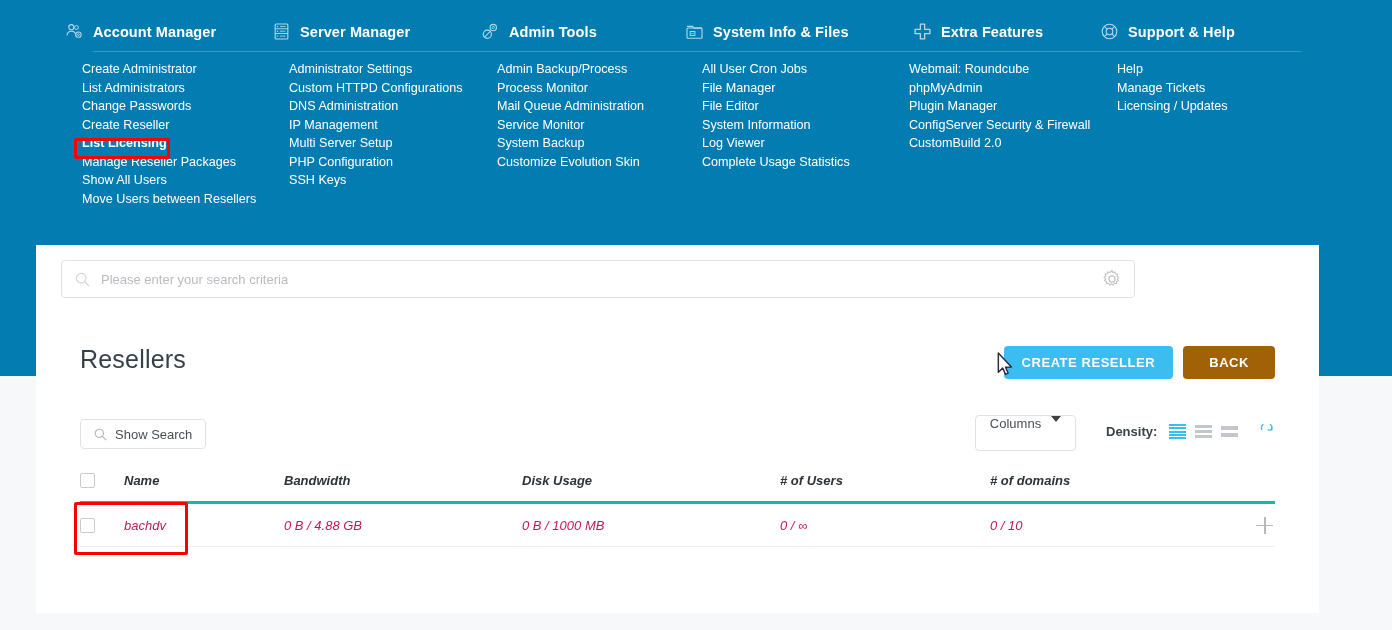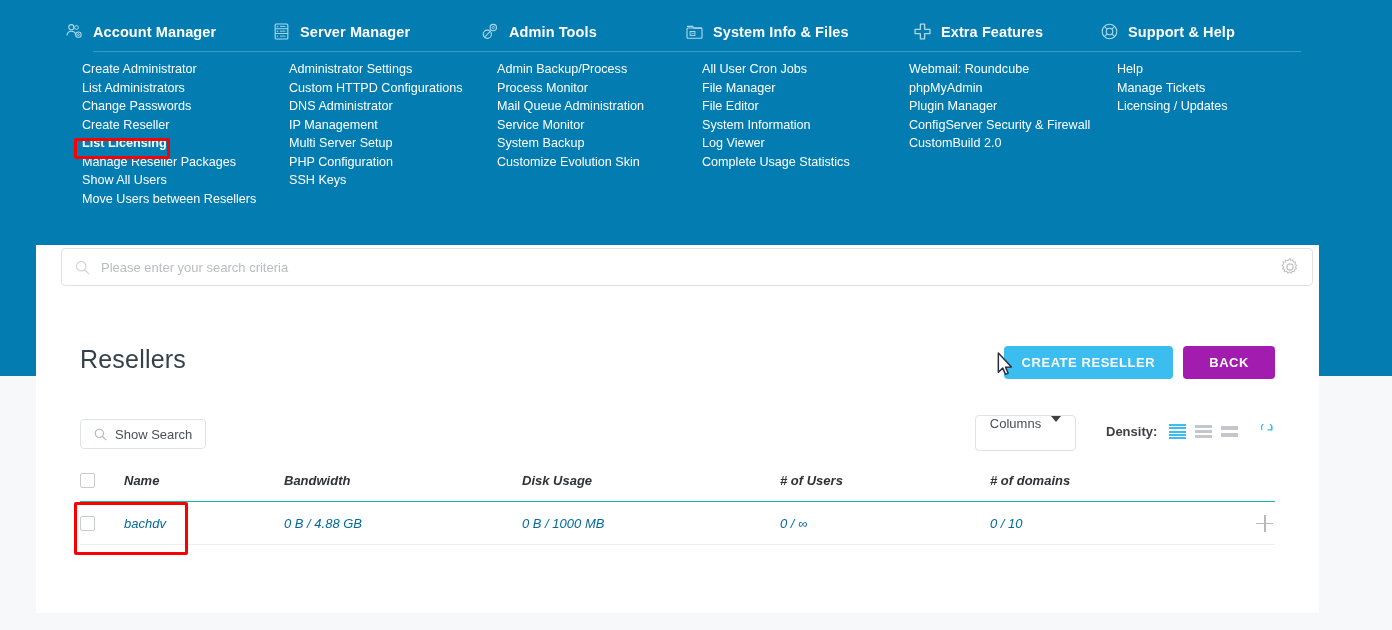--- a/index.html
+++ b/index.html
@@ -100,22 +100,22 @@
     left: 36px;
     top: 245px;
     width: 1283px;
     height: 368px;
     background: #ffffff;
   }
 
   .searchbar-wrap {
     position: absolute;
     left: 25px;
-    top: 3px;
-    width: 1252px;
+    top: 15px;
+    width: 1074px;
     height: 38px;
   }
   .searchbar {
     position: absolute;
     inset: 0;
     border: 1px solid #dfe3e6;
     border-radius: 4px;
     background: #fff;
     display: flex;
     align-items: center;
@@ -173,21 +173,21 @@
     font-size: 13px;
     font-weight: bold;
     letter-spacing: .55px;
     padding: 0 18px;
     height: 33px;
     line-height: 33px;
     cursor: pointer;
     white-space: nowrap;
   }
   .btn-primary { background: #3bbdf0; }
-  .btn-back    { background: #a21caf; padding: 0 26px; }
+  .btn-back    { background: #a16207; padding: 0 26px; }
   .show-search {
     position: absolute;
     left: 44px;
     top: 174px;
     height: 28px;
     display: inline-flex;
     align-items: center;
     gap: 8px;
     padding: 0 13px;
     border: 1px solid #dfe3e6;
@@ -266,25 +266,25 @@
   .tbl th {
     text-align: left;
     font-size: 13px;
     font-weight: bold;
     color: #2e3338;
     padding: 0 0 13px 0;
     vertical-align: middle;
   }
   .tbl td {
     font-size: 13px;
-    color: #0369a1;
+    color: #be185d;
     padding: 0;
     height: 42px;
     vertical-align: middle;
-    border-top: 1px solid #14b8a6;
+    border-top: 3px solid #14b8a6;
     border-bottom: 1px solid #eceef0;
   }
   .col-chk   { width: 44px; }
   .col-name  { width: 160px; }
   .col-bw    { width: 238px; }
   .col-disk  { width: 258px; }
   .col-users { width: 210px; }
   .col-dom   { width: 230px; }
   .col-plus  { width: 55px; }
   .chk {
@@ -406,21 +406,21 @@
       <a class="nav-link">Create Reseller</a>
       <a class="nav-link is-highlighted">List Licensing</a>
       <a class="nav-link">Manage Reseller Packages</a>
       <a class="nav-link">Show All Users</a>
       <a class="nav-link">Move Users between Resellers</a>
     </div>
 
     <div class="nav-col" style="left:289px">
       <a class="nav-link">Administrator Settings</a>
       <a class="nav-link">Custom HTTPD Configurations</a>
-      <a class="nav-link">DNS Administrator</a>
+      <a class="nav-link">DNS Administration</a>
       <a class="nav-link">IP Management</a>
       <a class="nav-link">Multi Server Setup</a>
       <a class="nav-link">PHP Configuration</a>
       <a class="nav-link">SSH Keys</a>
     </div>
 
     <div class="nav-col" style="left:497px">
       <a class="nav-link">Admin Backup/Process</a>
       <a class="nav-link">Process Monitor</a>
       <a class="nav-link">Mail Queue Administration</a>

